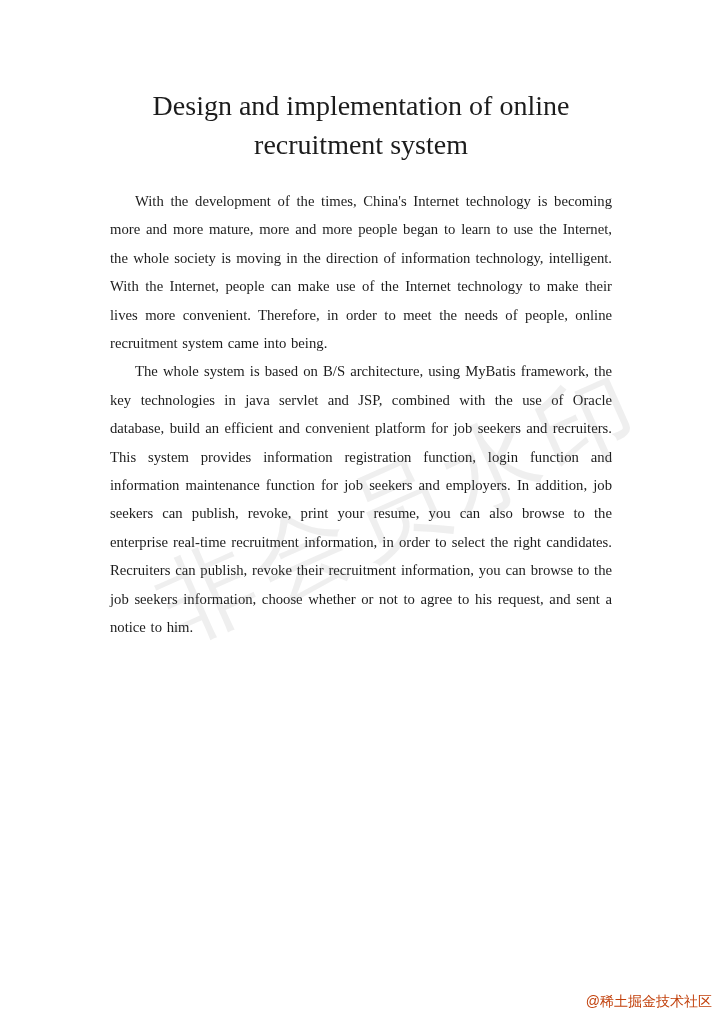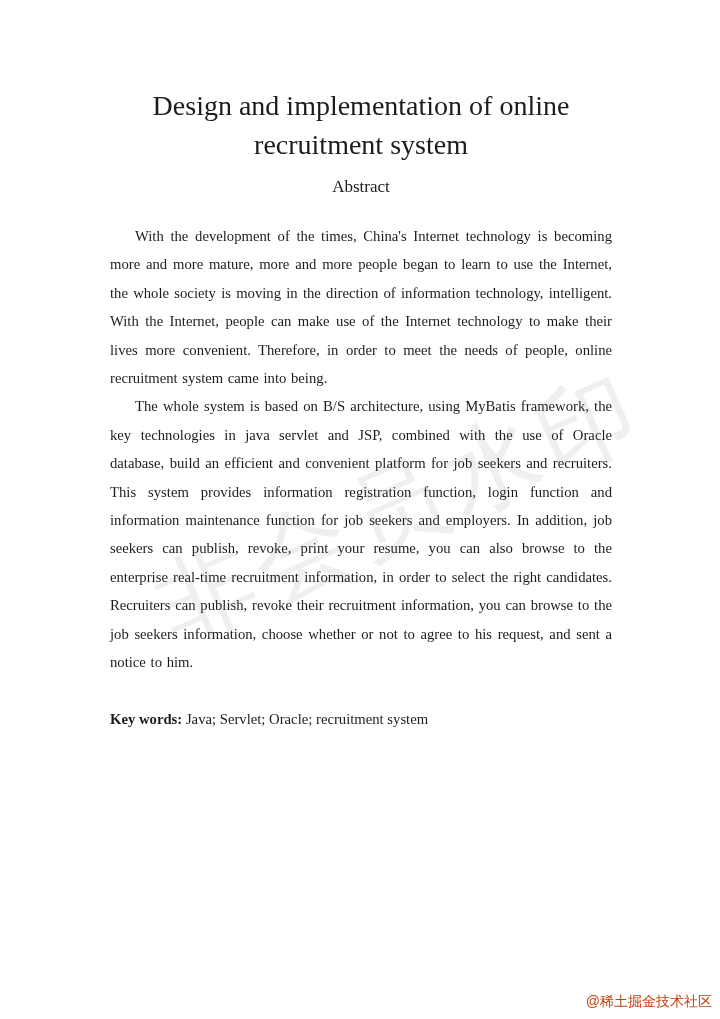--- a/index.html
+++ b/index.html
@@ -90,29 +90,24 @@
 <body>
 
 <div class="page">
 
   <div class="diagonal-watermark">非会员水印</div>
 
   <div class="content">
 
     <h1 class="doc-title">Design and implementation of online recruitment system</h1>
 
-    <h2 class="abstract-heading">Abstract</h2>
 
     <p class="para first">With the development of the times, China's Internet technology is becoming more and more mature, more and more people began to learn to use the Internet, the whole society is moving in the direction of information technology, intelligent. With the Internet, people can make use of the Internet technology to make their lives more convenient. Therefore, in order to meet the needs of people, online recruitment system came into being.</p>
 
     <p class="para">The whole system is based on B/S architecture, using MyBatis framework, the key technologies in java servlet and JSP, combined with the use of Oracle database, build an efficient and convenient platform for job seekers and recruiters. This system provides information registration function, login function and information maintenance function for job seekers and employers. In addition, job seekers can publish, revoke, print your resume, you can also browse to the enterprise real-time recruitment information, in order to select the right candidates. Recruiters can publish, revoke their recruitment information, you can browse to the job seekers information, choose whether or not to agree to his request, and sent a notice to him.</p>
 
-    <p class="keywords">
-      <span class="kw-label">Key words:</span>
-      <span class="kw-value">Java; Servlet; Oracle; recruitment system</span>
-    </p>
 
   </div>
 
 
   <div class="footer-credit">@稀土掘金技术社区</div>
 
 </div>
 
 </body></html>

